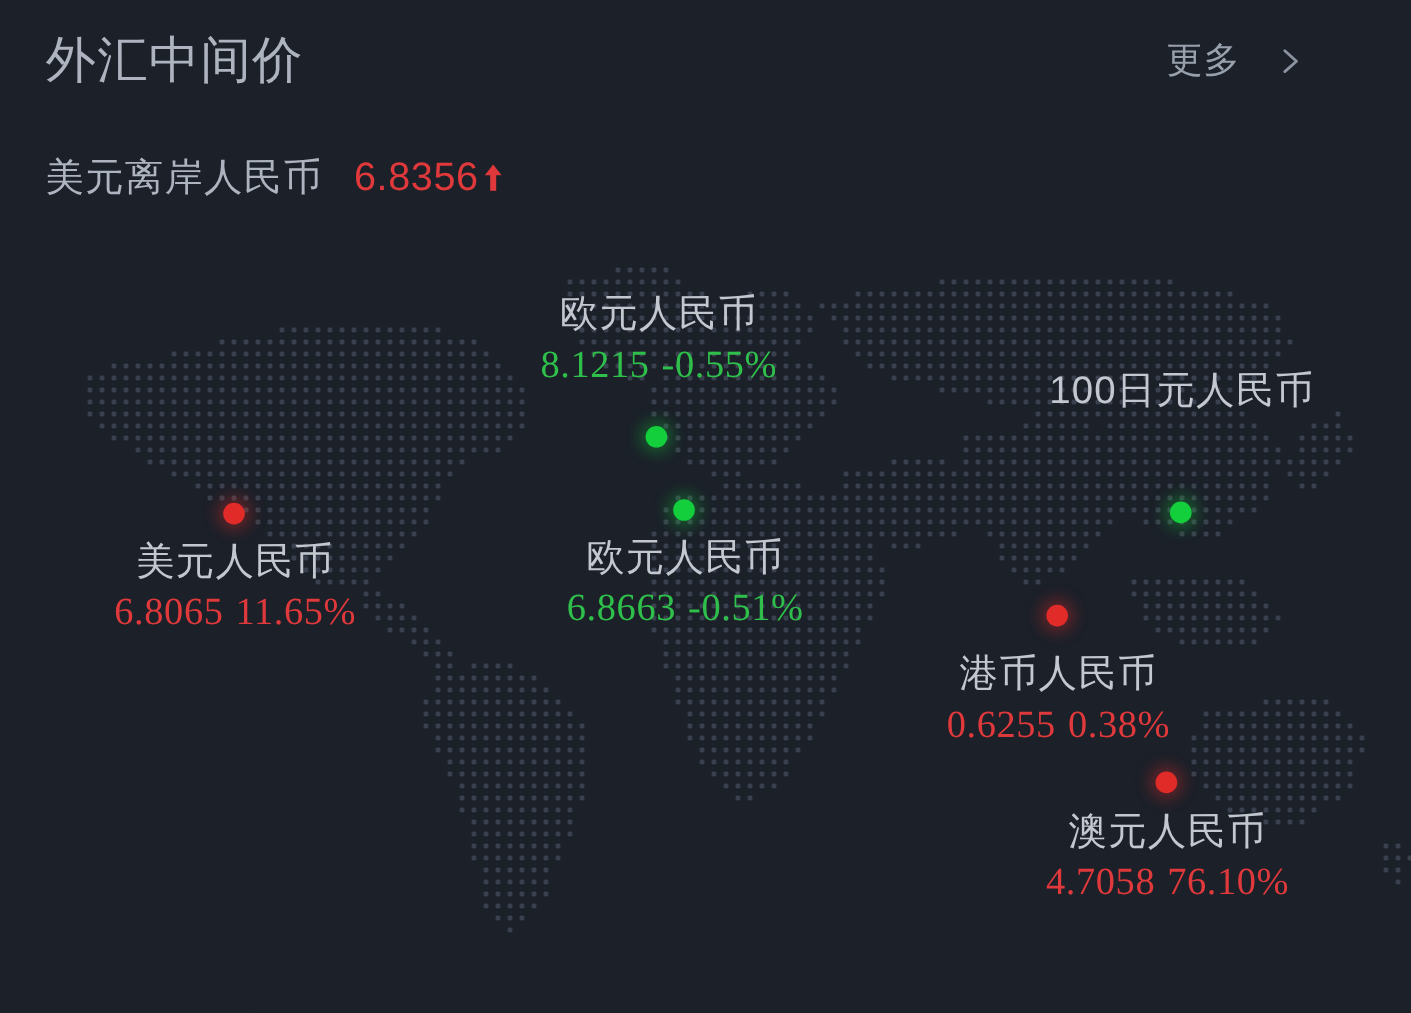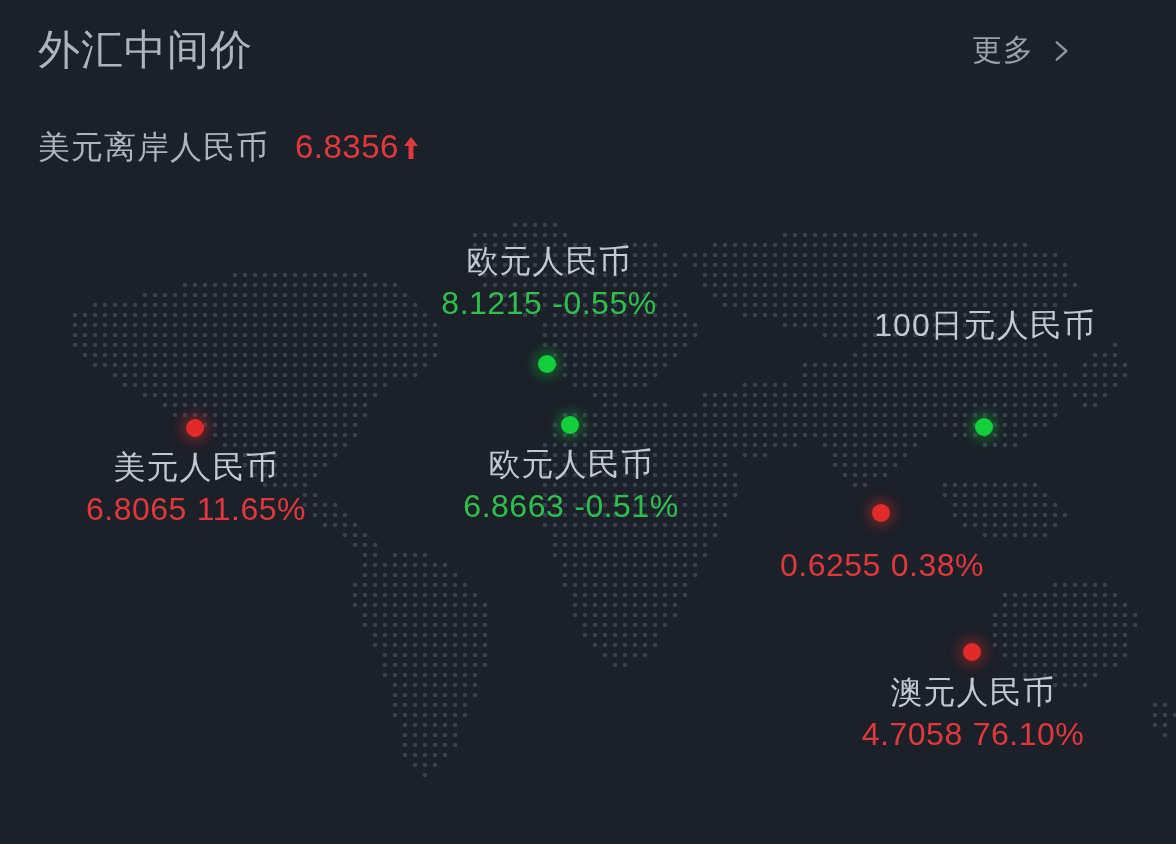--- a/index.html
+++ b/index.html
@@ -33,25 +33,25 @@
     left: 38px;
     top: 22px;
     font-size: 42px;
     font-weight: 500;
     letter-spacing: 1px;
     color: #aeb4bf;
     white-space: nowrap;
   }
   .more-link {
     position: absolute;
-    right: 44px;
+    right: 30px;
     top: 30px;
     display: flex;
     align-items: center;
-    gap: 14px;
+    gap: 28px;
     cursor: pointer;
   }
   .more-label {
     font-size: 30px;
     color: #98a0ac;
     letter-spacing: 1px;
   }
   .chev {
     width: 26px;
     height: 26px;
@@ -127,20 +127,21 @@
     font-size: 32px;
     color: #c2c7d0;
     letter-spacing: 1px;
     display: block;
   }
   .quote .q-vals {
     font-size: 32px;
     letter-spacing: 0.5px;
     display: block;
     margin-top: 4px;
+    font-family: Liberation Serif, serif;
   }
   .q-vals.up { color: #e0393c; }
   .q-vals.down { color: #2fc04b; }
   .q-vals .q-pct { margin-left: 10px; }
 </style>
 </head>
 <body>
 
 <div class="panel">
 
@@ -2473,20 +2474,21 @@
           <span class="q-name">美元人民币</span>
           <span class="q-vals up"><span>6.8065</span><span class="q-pct">11.65%</span></span>
         </div>
         <div class="marker down" style="left: 570px; top: 235px;"></div>
         <div class="quote" style="left: 571px; top: 256px;">
           <span class="q-name">欧元人民币</span>
           <span class="q-vals down"><span>6.8663</span><span class="q-pct">-0.51%</span></span>
         </div>
         <div class="marker up" style="left: 881px; top: 323px;"></div>
         <div class="quote" style="left: 882px; top: 353px;">
+          <span class="q-name">港币人民币</span>
           <span class="q-vals up"><span>0.6255</span><span class="q-pct">0.38%</span></span>
         </div>
         <div class="marker up" style="left: 972px; top: 462px;"></div>
         <div class="quote" style="left: 973px; top: 484px;">
           <span class="q-name">澳元人民币</span>
           <span class="q-vals up"><span>4.7058</span><span class="q-pct">76.10%</span></span>
         </div>
       </div>
   </div>
 

